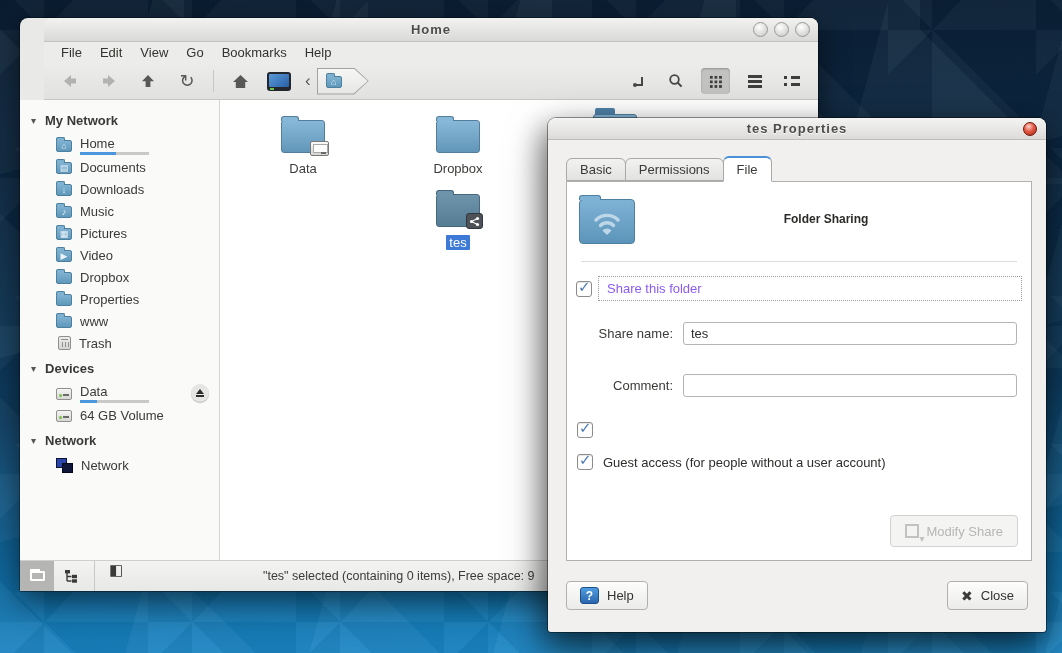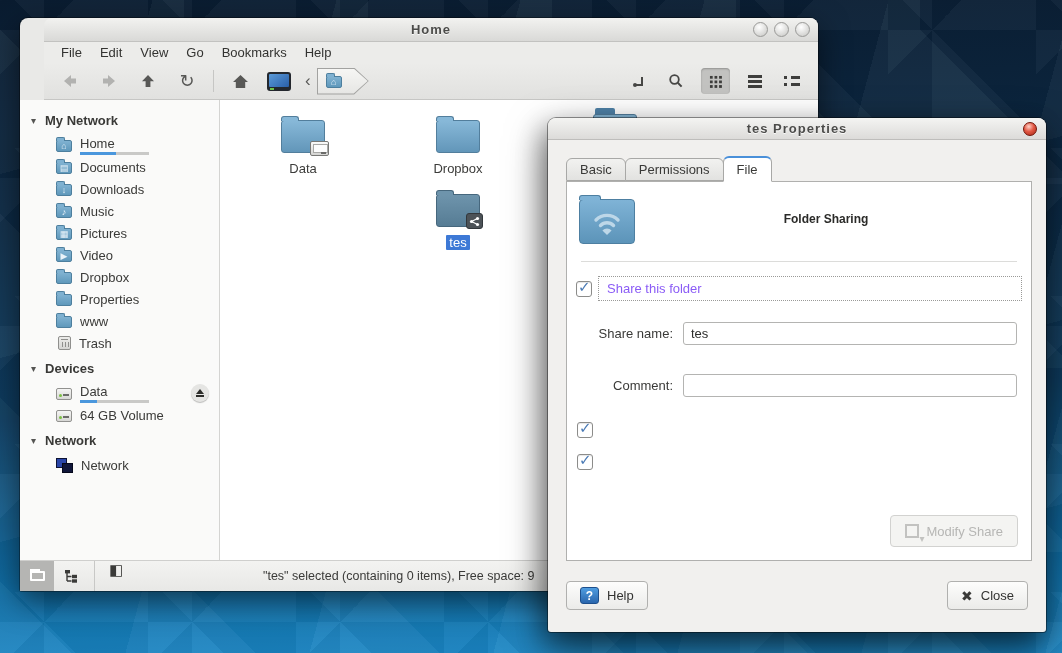--- a/index.html
+++ b/index.html
@@ -404,20 +404,21 @@
       </div>
       <div class="cbrow">
         <span class="cb">
             <i>✓</i>
           </span>
       </div>
       <div class="cbrow second">
         <span class="cb">
             <i>✓</i>
           </span>
+        <span>Guest access (for people without a user account)</span>
       </div>
       <div class="modify">
         <span class="modico"></span>
         <span>Modify Share</span>
       </div>
     </div>
     <div class="dfoot">
       <div class="btn">
         <span class="helpico">?</span>
         <span>Help</span>

